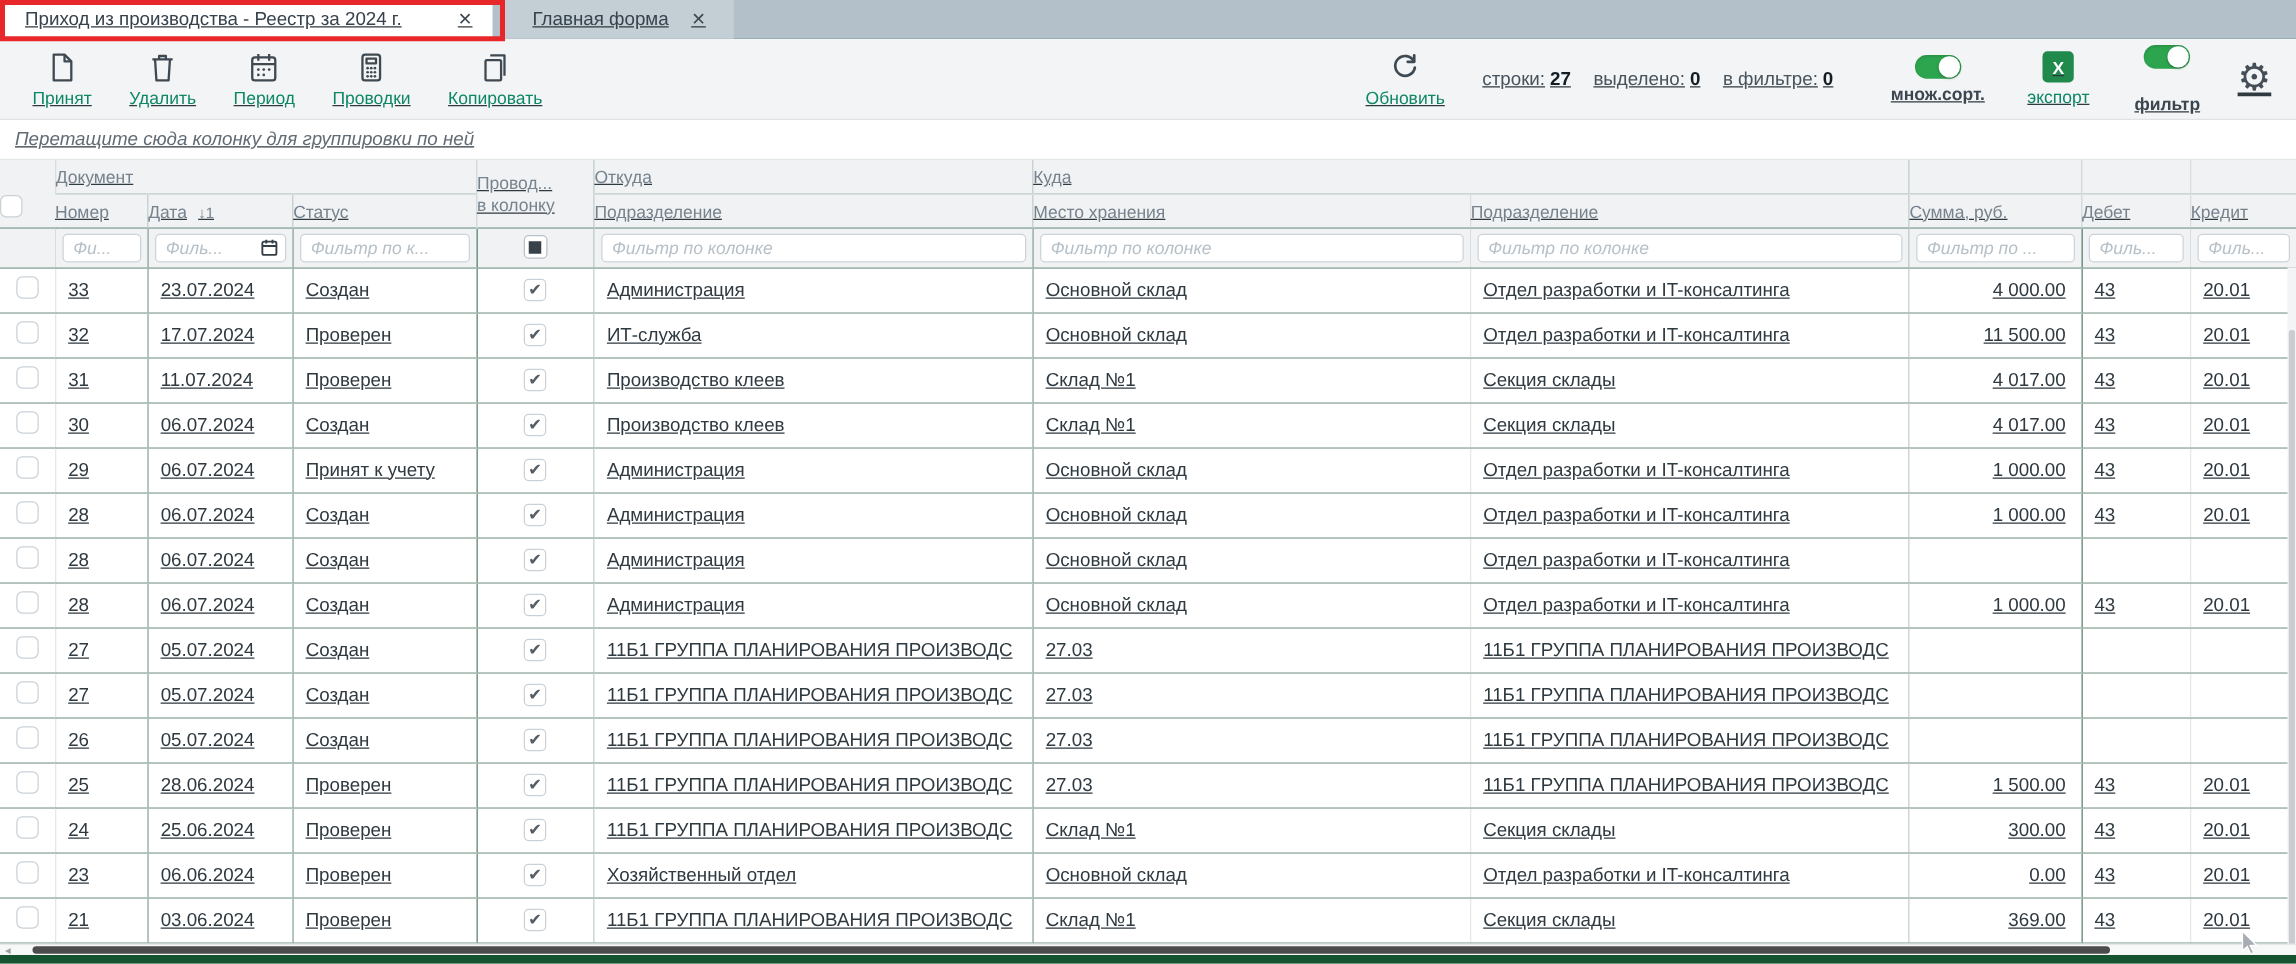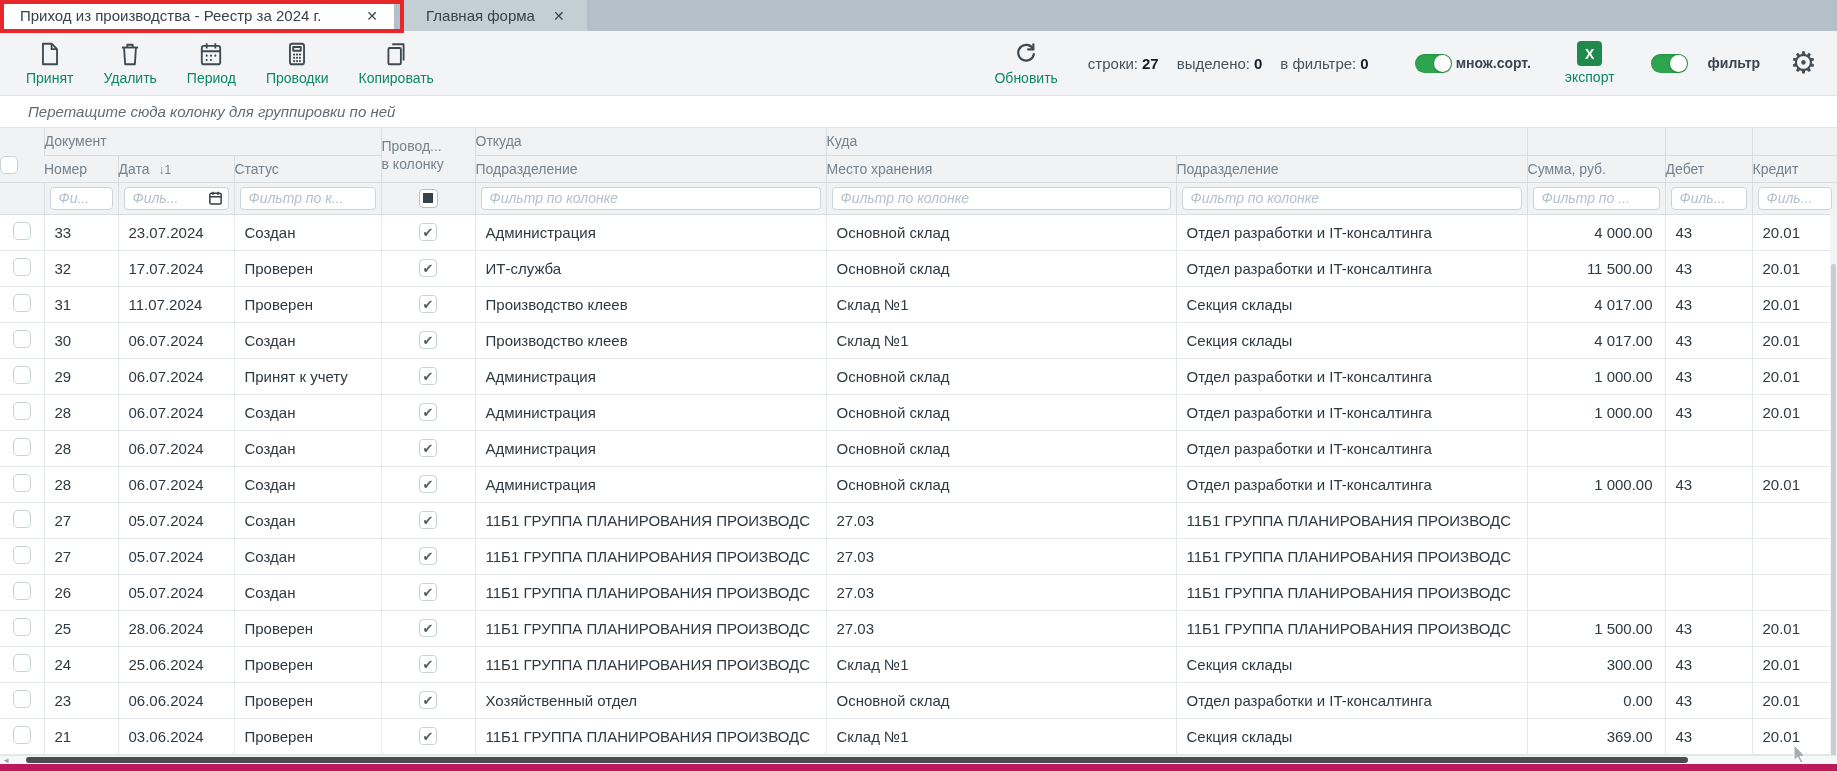--- a/index.html
+++ b/index.html
@@ -1,49 +1,49 @@
 <!DOCTYPE html>
 <html><head>
 <meta charset="utf-8">
 <style>
   * { margin:0; padding:0; box-sizing:border-box; }
   html,body { background:#fff; }
   body { font-family:"Liberation Sans","DejaVu Sans",sans-serif; color:#2f3940; }
-  .app { position:relative; width:1837px; height:771px; background:#be185d; overflow:hidden; }
+  .app { position:relative; width:1837px; height:771px; background:#14532d; overflow:hidden;text-decoration:underline; }
 
   
   .tabbar { position:relative; height:31px; background:#b3c0c9; display:flex; align-items:stretch; }
   .tab { display:flex; align-items:center; gap:14px; padding:0 16px; font-size:15px; color:#36424c; cursor:default; }
   .tab.active { background:#fff; margin-left:4px; width:390px; }
   .tab.inactive { background:#c3ced5; margin-left:10px; padding:0 22px; }
   .tab-close { font-size:14px; color:#3d4852; font-weight:bold; margin-left:auto; }
   .tab.inactive .tab-close { margin-left:4px; }
   .annotation { position:absolute; left:0; top:0; width:404px; height:33px; border:4px solid #e8272b; z-index:6; pointer-events:none; }
 
   
   .toolbar { height:65px; background:#f3f4f5; border-bottom:1px solid #dfe3e5; display:flex; align-items:center; padding:0 20px 0 26px; }
   .tb-left { display:flex; gap:30px; }
   .tb-btn { display:flex; flex-direction:column; align-items:center; gap:3px; cursor:pointer; }
   .tb-btn svg { display:block; }
   .tb-label { font-size:14px; color:#0e8766; }
   .tb-right { margin-left:auto; display:flex; align-items:center; }
   .stats { display:flex; align-items:center; gap:18px; margin-left:30px; font-size:15px; }
   .stat { color:#46525c; }
   .stat b { color:#131d26; margin-left:4px; }
-  .toggle-group { display:flex; flex-direction:row; align-items:center; gap:4px; margin-left:42px; cursor:pointer; }
+  .toggle-group { display:flex; flex-direction:column; align-items:center; gap:4px; margin-left:42px; cursor:pointer; }
   .toggle { width:37px; height:19px; border-radius:10px; background:#2da44e; position:relative; box-shadow:inset 0 1px 2px rgba(0,0,0,.15); }
   .knob { position:absolute; right:1px; top:1px; width:17px; height:17px; border-radius:50%; background:#fff; box-shadow:0 1px 2px rgba(0,0,0,.3); }
   .toggle-label { font-size:14px; font-weight:600; color:#3c4650; }
   .excel-group { display:flex; flex-direction:column; align-items:center; gap:3px; margin-left:34px; cursor:pointer; }
   .excel-badge { width:25px; height:25px; border-radius:4px; background:#1f8a4c; color:#fff; font-weight:bold; font-size:14px; display:flex; align-items:center; justify-content:center; }
   .excel-label { font-size:14px; color:#0e8766; }
   .gear { margin-left:30px; font-size:30px; line-height:1; color:#454e57; cursor:pointer; }
 
   
-  .group-panel { height:32px; background:#fff; border-bottom:1px solid #e3e6e8; display:flex; align-items:center; padding-left:28px; font-size:15px; font-style:italic; color:#626c75; }
+  .group-panel { height:32px; background:#fff; border-bottom:1px solid #e3e6e8; display:flex; align-items:center; padding-left:12px; font-size:15px; font-style:italic; color:#626c75; }
 
   
   table { width:1837px; table-layout:fixed; border-collapse:collapse; }
   thead th { background:#f0f2f3; color:#76838e; font-weight:normal; font-size:14px; border-left:1px solid #d8dde0; border-bottom:1px solid #d8dde0; text-align:left; }
   thead th:first-child { border-left:none; }
   tr.hg th { height:27px; }
   tr.hl th { height:27px; }
   th.c-sel { vertical-align:bottom; padding-bottom:5px; }
   .sort { font-size:12px; color:#76838e; margin-left:9px; }
   .two-line { line-height:1.3; }

